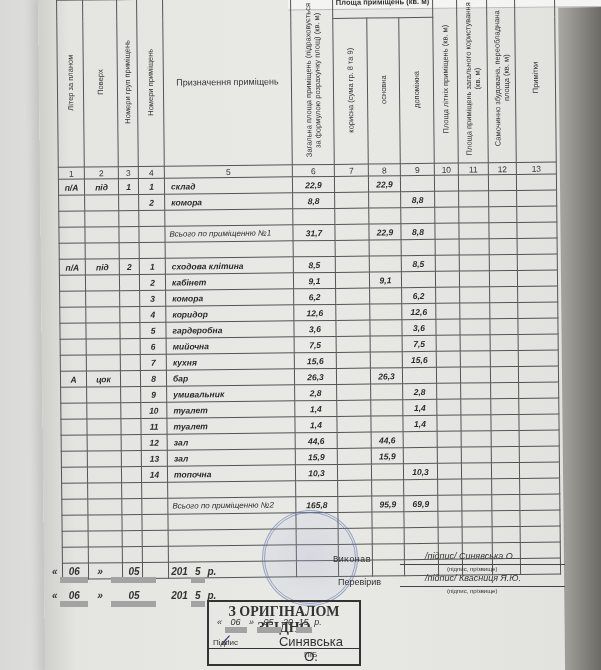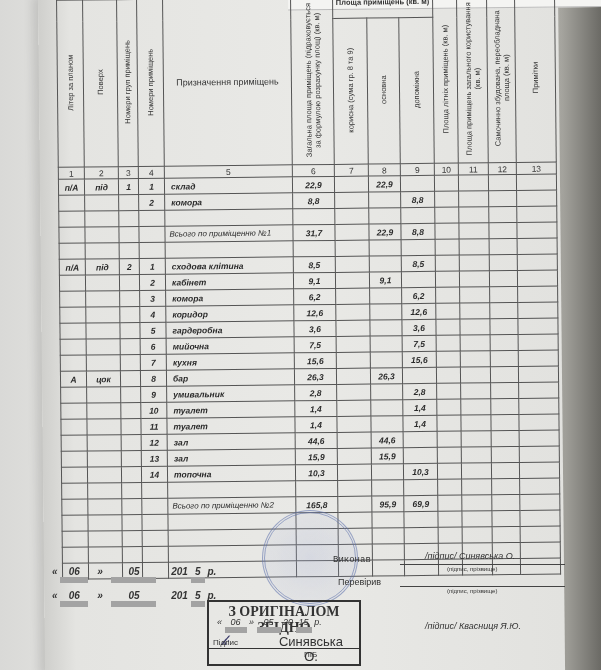--- a/index.html
+++ b/index.html
@@ -505,21 +505,21 @@
   <span class="u" style="width:14px">5</span>
   <span>р.</span>
 </div>
 
 <div class="sig" style="left:333px; top:555px;font-family:Liberation Mono, monospace;">Виконав</div>
 <div class="sig" style="left:425px; top:551px; font-style:italic;">/підпис/ Синявська О.</div>
 <div class="sig" style="left:400px; top:563px; width:165px; border-bottom:1px solid #444; height:1px;"></div>
 <div class="sig" style="left:447px; top:566px; font-size:6px;">(підпис, прізвище)</div>
 
 <div class="sig" style="left:338px; top:577px;">Перевірив</div>
-<div class="sig" style="left:425px; top:573px; font-style:italic;margin-top:48px;">/підпис/ Квасниця Я.Ю.</div>
+<div class="sig" style="left:425px; top:573px; font-style:italic;">/підпис/ Квасниця Я.Ю.</div>
 <div class="sig" style="left:400px; top:585px; width:165px; border-bottom:1px solid #444; height:1px;"></div>
 <div class="sig" style="left:447px; top:588px; font-size:6px;">(підпис, прізвище)</div>
 
 <div class="stamp-box">
   <div style="text-align:center; font-weight:bold; font-family:'Liberation Serif', serif; font-size:14px; margin-top:2px;">З ОРИГІНАЛОМ ЗГІДНО</div>
   <div style="position:absolute; left:8px; top:15px; font-size:9px; font-style:italic;">
     <span>«</span>
     <span class="u" style="display:inline-block; width:22px;">06</span>
     <span>»</span>
     <span class="u" style="display:inline-block; width:24px;">05</span>

